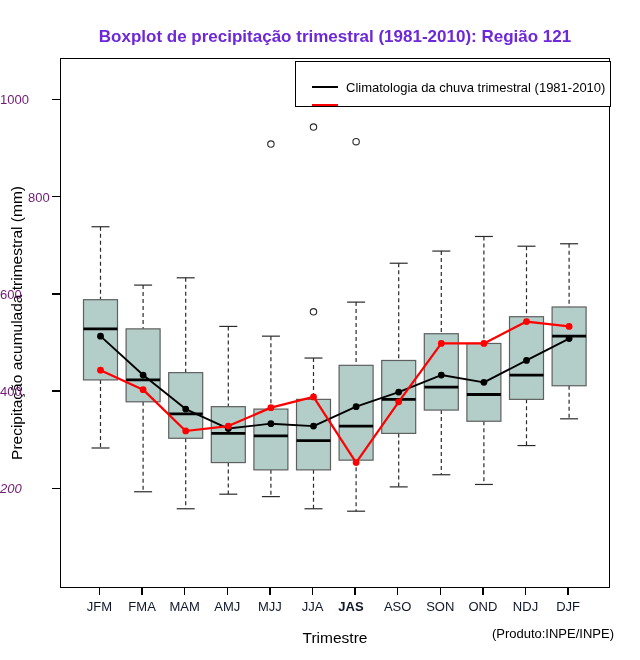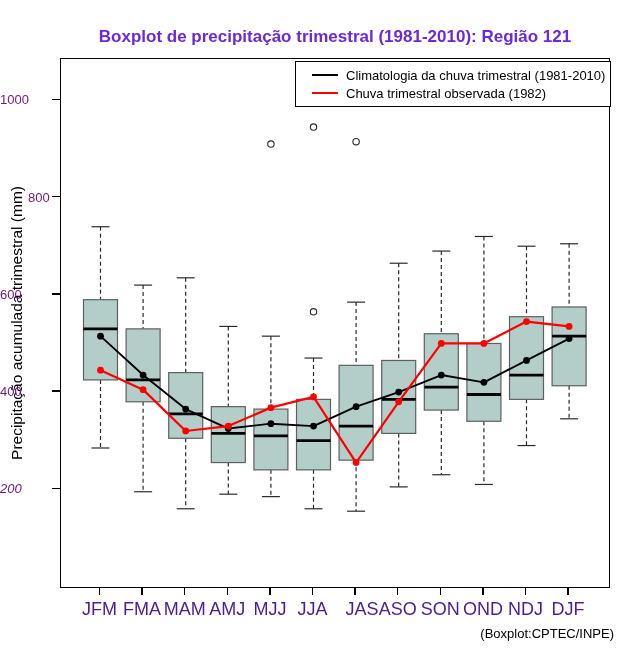--- a/index.html
+++ b/index.html
@@ -10,27 +10,27 @@
   .plot{position:absolute;left:60px;top:58px;width:550px;height:530px;
         border:1.2px solid #000;box-sizing:border-box;background:#fff;}
   .plot svg{position:absolute;left:0;top:0;overflow:visible;}
   .ylab{position:absolute;left:17px;top:323px;transform:translate(-50%,-50%) rotate(-90deg);
         font-size:15.5px;color:#000;white-space:nowrap;}
   .ytick-label{position:absolute;left:0;width:46px;text-align:left;transform:translateY(-50%);
         font-size:13px;color:#701a75;}
   .ytick-mark{position:absolute;width:8px;height:1.5px;background:#000;}
   .xtick-mark{position:absolute;width:1.5px;height:7px;background:#000;top:588px;}
   .xtick-label{position:absolute;width:44px;text-align:center;top:599px;
-        font-size:18px;color:#4c1d95;}
+        font-size:13px;color:#0f172a;}
   .xlab{position:absolute;left:60px;top:629px;width:550px;text-align:center;
         font-size:15.5px;color:#000;}
   .credit{position:absolute;left:420px;top:626px;width:194px;text-align:right;
         font-size:13px;color:#000;white-space:nowrap;}
   .legend{position:absolute;left:295px;top:61px;width:316px;height:46px;
-        border:1.2px solid #000;background:#fff;box-sizing:border-box;padding-top:4px;z-index:5;}
+        border:1.2px solid #000;background:#fff;box-sizing:border-box;padding-top:16px;z-index:5;}
   .legend-row{display:flex;align-items:center;height:18px;}
   .legend-swatch{width:26px;height:2.2px;margin-left:16px;margin-right:8px;flex:0 0 auto;}
   .legend-label{font-size:13px;color:#000;white-space:nowrap;}
 </style>
 </head>
 <body>
 
 <div id="stage">
 
   <div class="title">Boxplot de precipitação trimestral (1981-2010): Região 121</div>
@@ -144,25 +144,25 @@
       </svg>
   </div>
 
   <div class="legend">
     <div class="legend-row">
       <div class="legend-swatch" style="background: rgb(0, 0, 0);"></div>
       <div class="legend-label">Climatologia da chuva trimestral (1981-2010)</div>
     </div>
     <div class="legend-row">
       <div class="legend-swatch" style="background: rgb(255, 0, 0);"></div>
-      <div class="legend-label">Chuva trimestral observada (1982)</div>
     </div>
   </div>
 
-  <div class="credit">(Boxplot:CPTEC/INPE)</div>
+  <div class="xlab">Trimestre</div>
+  <div class="credit">(Produto:INPE/INPE)</div>
 
 <div class="ytick-mark" style="left: 52px; top: 98.5803px;"></div>
     <div class="ytick-label" style="top: 99.3303px;">1000</div>
     <div class="ytick-mark" style="left: 52px; top: 195.828px;"></div>
     <div class="ytick-label" style="top: 196.578px; padding-left: 28px;">800</div>
     <div class="ytick-mark" style="left: 52px; top: 293.076px;"></div>
     <div class="ytick-label" style="top: 293.826px;">600</div>
     <div class="ytick-mark" style="left: 52px; top: 390.323px;"></div>
     <div class="ytick-label" style="top: 391.073px;">400</div>
     <div class="ytick-mark" style="left: 52px; top: 487.571px;"></div>
@@ -173,21 +173,21 @@
     <div class="xtick-label" style="left: 120.1px;">FMA</div>
     <div class="xtick-mark" style="left: 183.95px;"></div>
     <div class="xtick-label" style="left: 162.7px;">MAM</div>
     <div class="xtick-mark" style="left: 226.55px;"></div>
     <div class="xtick-label" style="left: 205.3px; text-align: center;">AMJ</div>
     <div class="xtick-mark" style="left: 269.15px;"></div>
     <div class="xtick-label" style="left: 247.9px;">MJJ</div>
     <div class="xtick-mark" style="left: 311.75px;"></div>
     <div class="xtick-label" style="left: 290.5px;">JJA</div>
     <div class="xtick-mark" style="left: 354.35px;"></div>
-    <div class="xtick-label" style="left: 340px;">JAS</div>
+    <div class="xtick-label" style="left: 329px; font-weight: bold;">JAS</div>
     <div class="xtick-mark" style="left: 396.95px;"></div>
     <div class="xtick-label" style="left: 375.7px;">ASO</div>
     <div class="xtick-mark" style="left: 439.55px;"></div>
     <div class="xtick-label" style="left: 418.3px;">SON</div>
     <div class="xtick-mark" style="left: 482.15px;"></div>
     <div class="xtick-label" style="left: 460.9px;">OND</div>
     <div class="xtick-mark" style="left: 524.75px;"></div>
     <div class="xtick-label" style="left: 503.5px;">NDJ</div>
     <div class="xtick-mark" style="left: 567.35px;"></div>
     <div class="xtick-label" style="left: 546.1px;">DJF</div>

